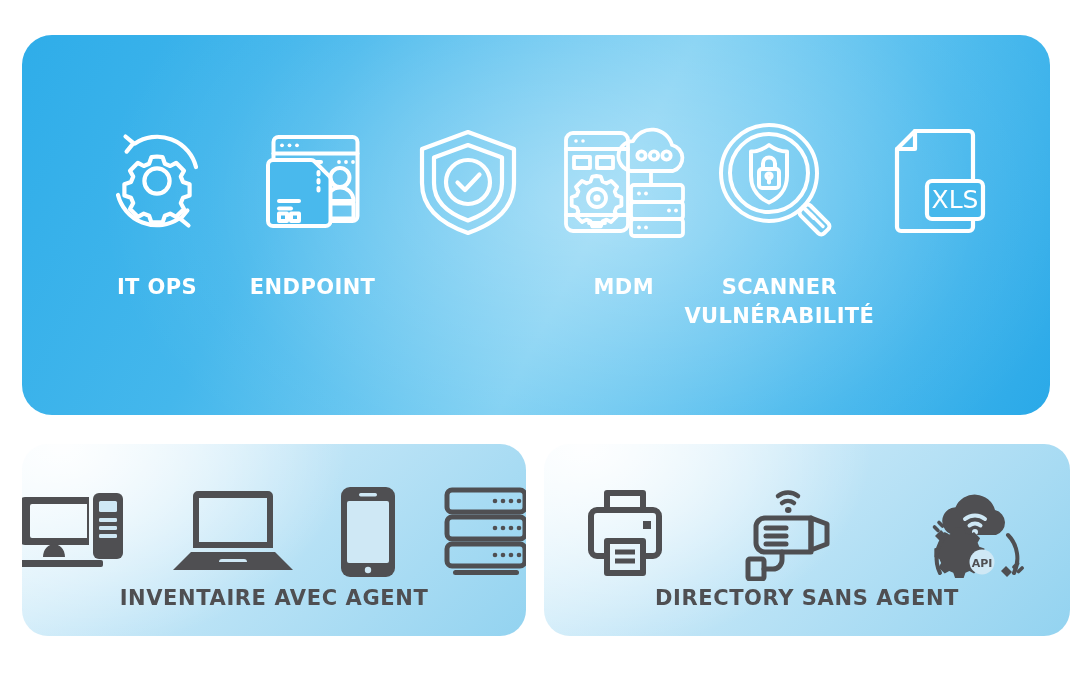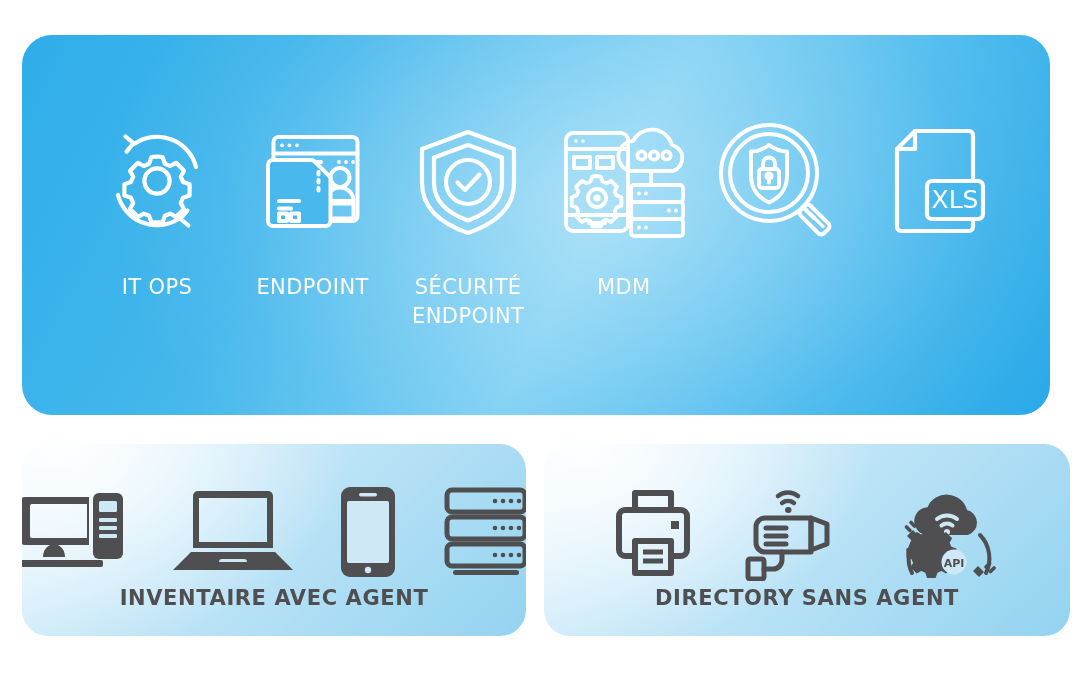--- a/index.html
+++ b/index.html
@@ -54,21 +54,21 @@
   .source-icon {
     height: 128px;
     display: flex;
     align-items: center;
     justify-content: center;
   }
   .source-label {
     margin-top: 28px;
     color: #ffffff;
     font-size: 21px;
-    font-weight: normal;
+    font-weight: bold;
     letter-spacing: 0.4px;
     line-height: 1.38;
     text-align: center;
     white-space: pre-line;
   }
 
   
   .inv-card {
     position: absolute;
     top: 444px;
@@ -100,21 +100,21 @@
   .inv-icons {
     position: absolute;
     left: 0;
     right: 0;
     top: 42px;
     display: flex;
     align-items: center;
     justify-content: center;
   }
   #card-with-agent .inv-icons { gap: 46px; }
-  #card-without-agent .inv-icons { gap: 52px; }
+  #card-without-agent .inv-icons { gap: 80px; }
 
   .inv-icon {
     display: flex;
     align-items: center;
     justify-content: center;
     height: 92px;
   }
 
   .inv-label {
     position: absolute;
@@ -182,22 +182,20 @@
 
     <div class="source-item">
       <div class="source-icon">
         <svg width="108" height="116" viewBox="0 0 108 116" fill="none" stroke="#ffffff" stroke-width="4.2" stroke-linecap="round" stroke-linejoin="round">
           <path d="M54 9 L100 26 V60 C100 86 80 101 54 110 C28 101 8 86 8 60 V26 Z"></path>
           <path d="M54 22 L88 34.5 V60 C88 79 73.5 90.5 54 97.5 C34.5 90.5 20 79 20 60 V34.5 Z"></path>
           <circle cx="54" cy="59" r="22"></circle>
           <path d="M43.5 59.5 L51 67 L65.5 51.5"></path>
         </svg>
       </div>
-      <div class="source-label">SÉCURITÉ
-ENDPOINT</div>
     </div>
 
     <div class="source-item">
       <div class="source-icon">
         <svg width="130" height="116" viewBox="0 0 130 116" fill="none" stroke="#ffffff" stroke-width="3.8" stroke-linecap="round" stroke-linejoin="round">
 
           <rect x="7" y="10" width="62" height="98" rx="7"></rect>
           <path d="M7 26 H69"></path>
           <path d="M7 92 H69"></path>
           <circle cx="17" cy="18" r="1.8" fill="#fff" stroke="none"></circle>
@@ -241,20 +239,22 @@
           <rect x="44" y="48" width="20" height="19" rx="3"></rect>
           <path d="M48 48 v-5.5 a6 6 0 0 1 12 0 V48"></path>
           <circle cx="54" cy="55" r="2.6"></circle>
           <path d="M54 57.2 V61.5"></path>
 
           <path d="M88 86 L99 97" stroke-width="4"></path>
           <rect x="92.5" y="82" width="14" height="33" rx="4" transform="rotate(-45 99.5 98.5)"></rect>
           <path d="M95.5 93 L108 105.5" stroke-width="3.4"></path>
         </svg>
       </div>
+      <div class="source-label">SCANNER
+VULNÉRABILITÉ</div>
     </div>
 
     <div class="source-item">
       <div class="source-icon">
         <svg width="104" height="116" viewBox="0 0 104 116" fill="none" stroke="#ffffff" stroke-width="4.2" stroke-linecap="round" stroke-linejoin="round">
           <path d="M32 8 H86 a4 4 0 0 1 4 4 V104 a4 4 0 0 1-4 4 H18 a4 4 0 0 1-4-4 V26 Z"></path>
           <path d="M32 8 V26 H14"></path>
           <rect x="44" y="58" width="56" height="38" rx="5" fill="#46b8ec" stroke="#ffffff"></rect>
           <text x="72" y="85" font-family="'DejaVu Sans','Liberation Sans',sans-serif" font-size="25" font-weight="400" fill="#ffffff" stroke="none" text-anchor="middle">XLS</text>
         </svg>

